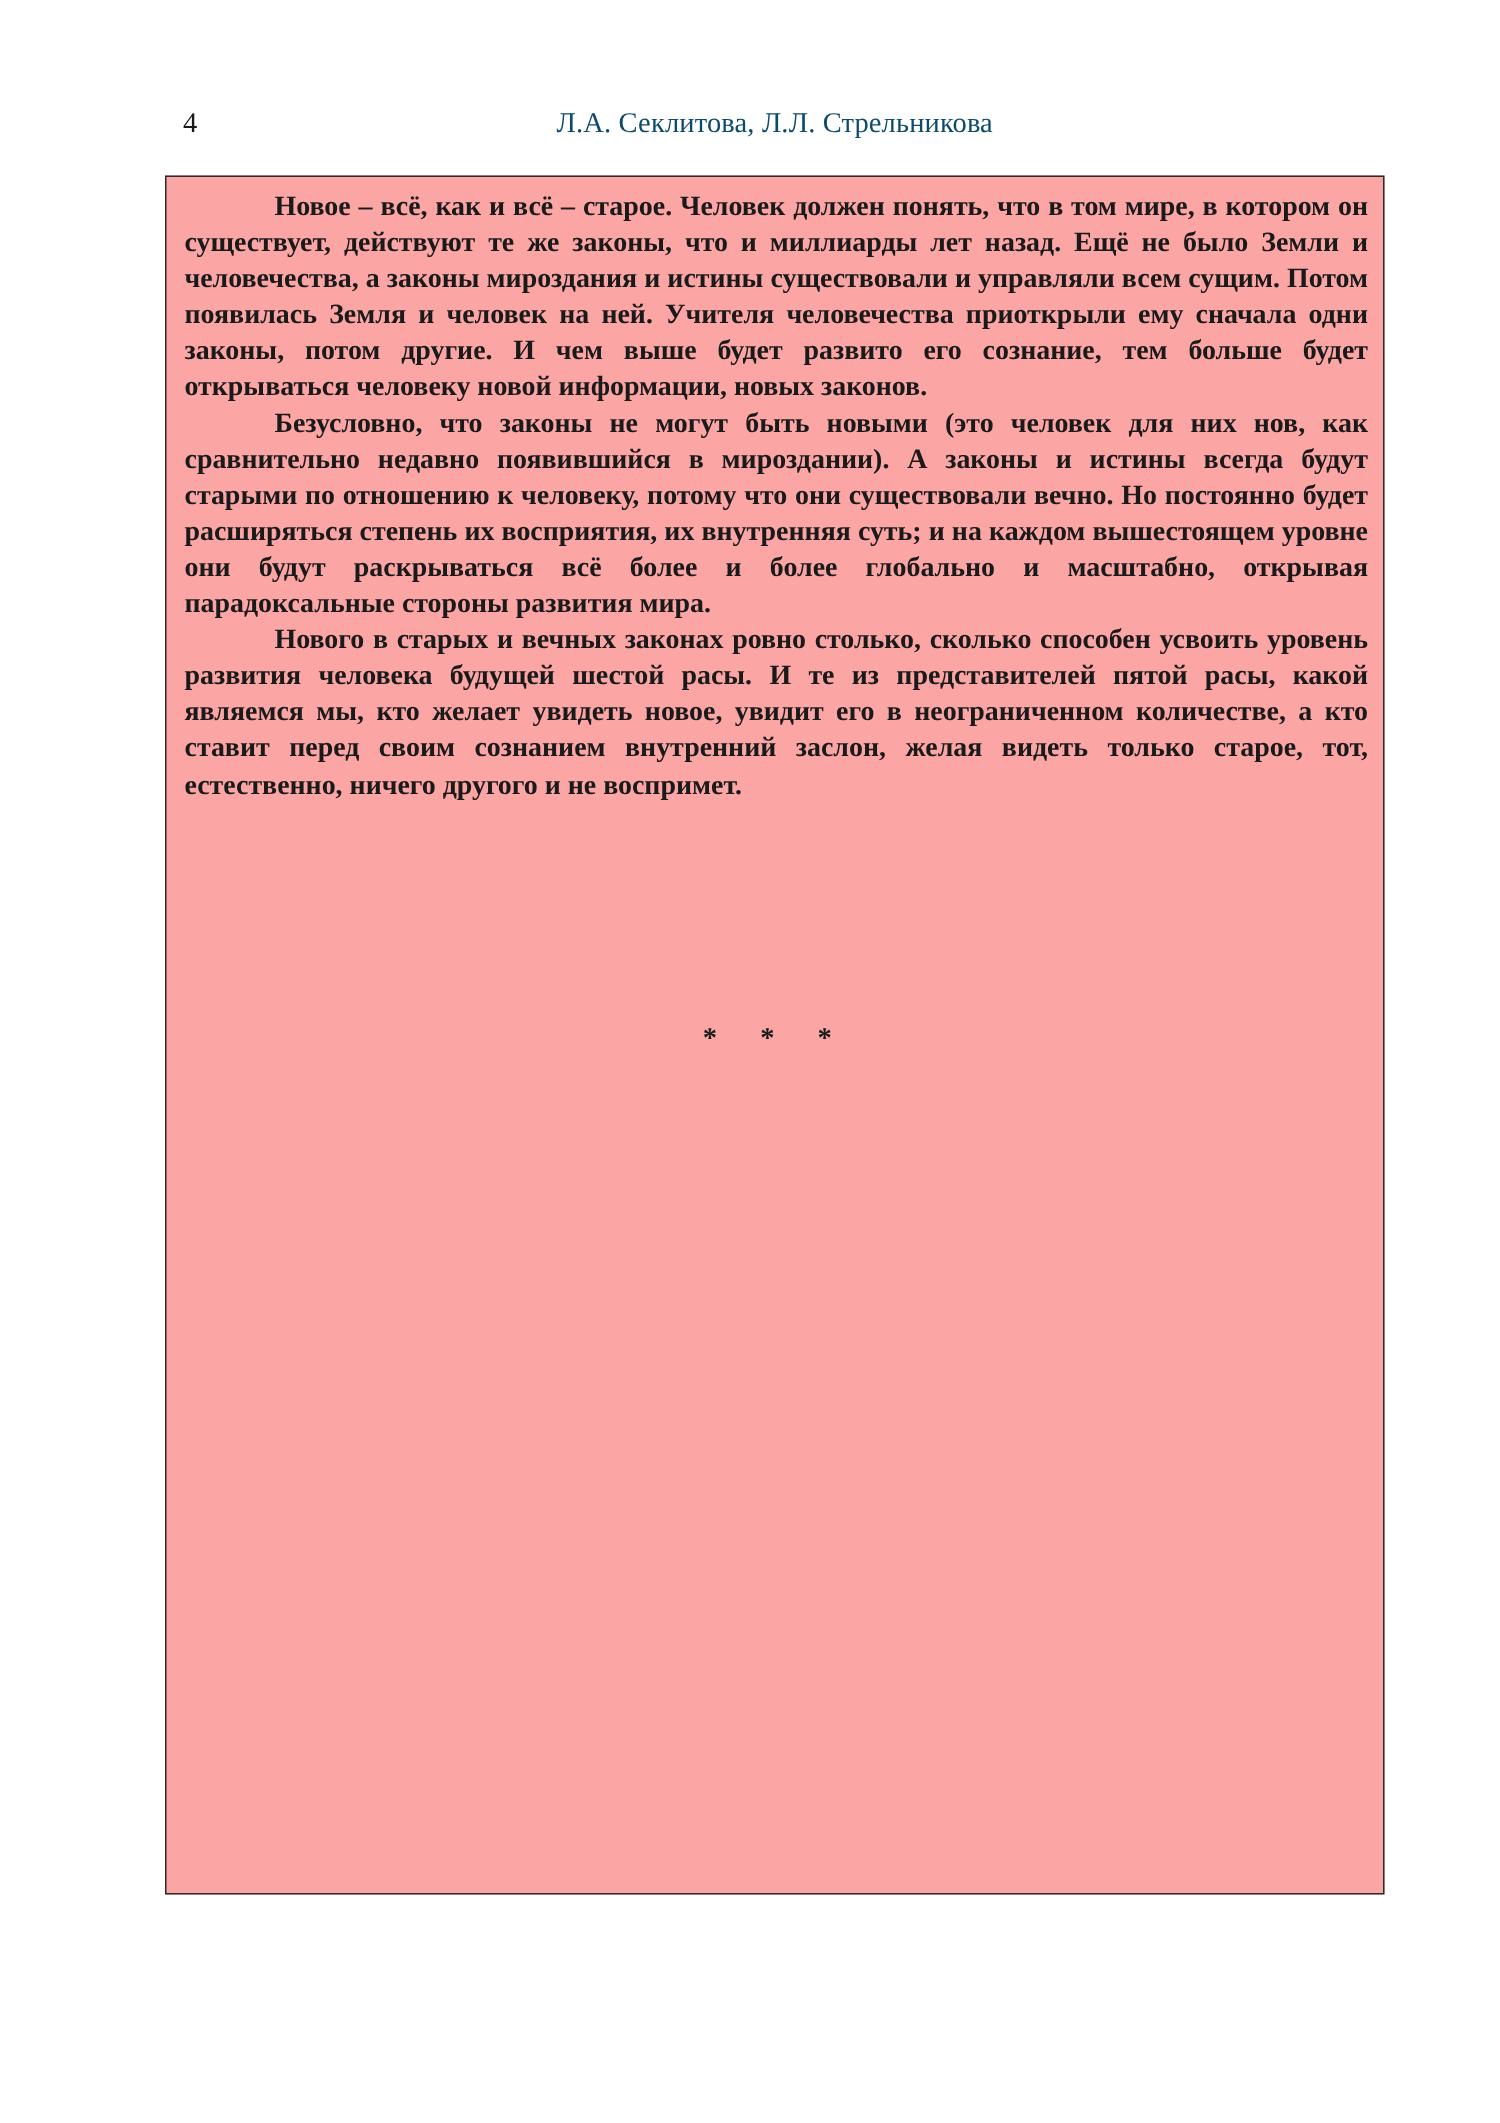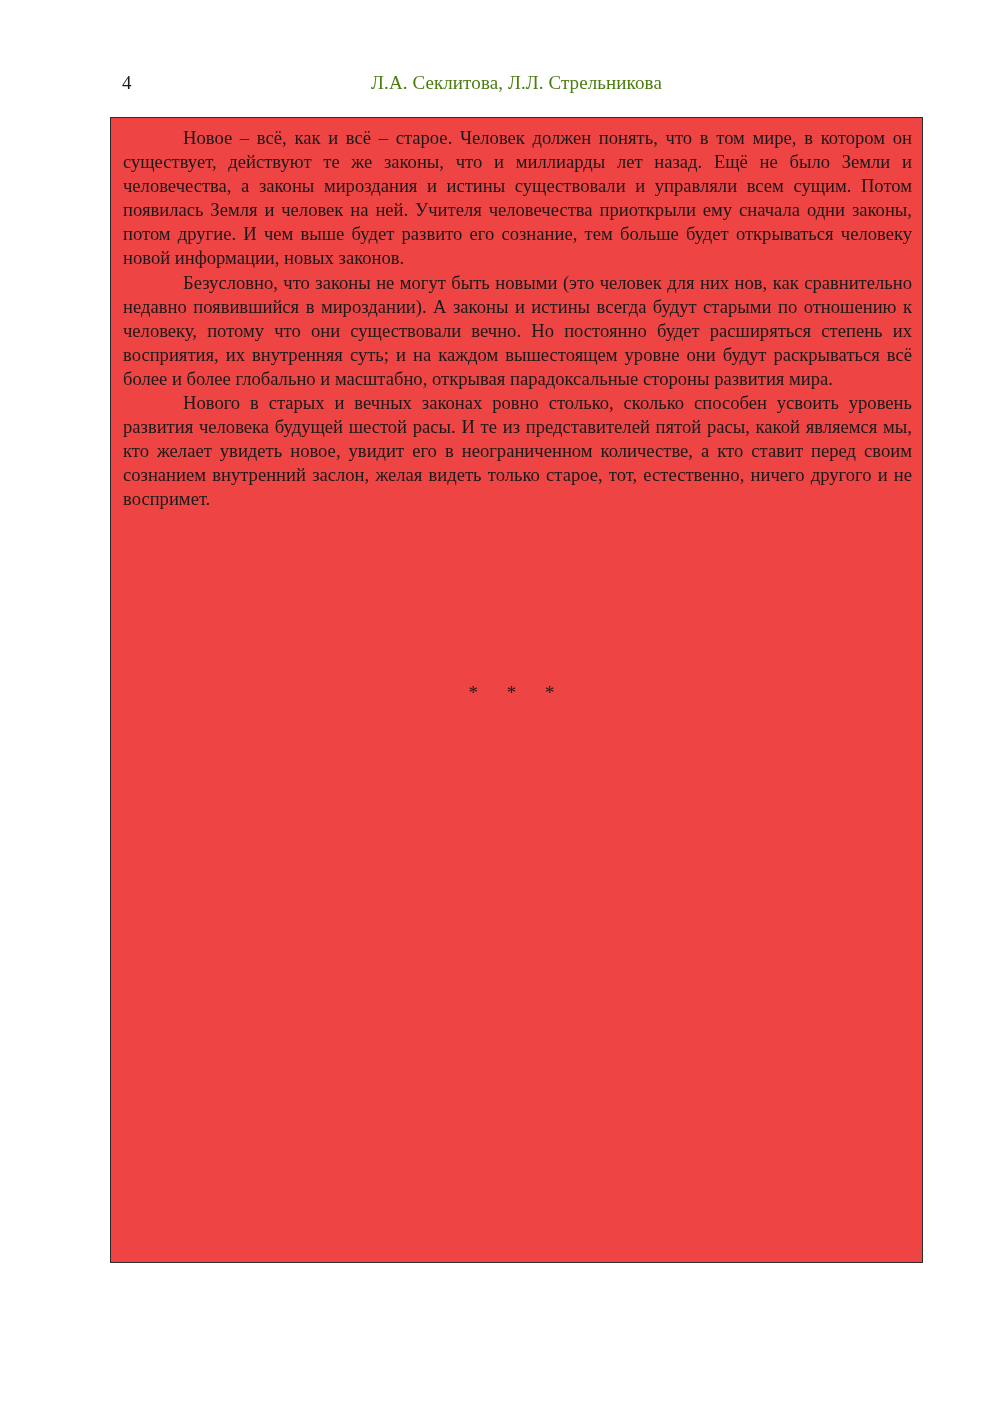--- a/index.html
+++ b/index.html
@@ -44,33 +44,34 @@
   }
   .running-head .head-title {
     position: absolute;
     left: 0;
     top: 0;
     width: 813px;
     text-align: center;
     font-size: 19px;
     line-height: 26px;
     letter-spacing: 0.1px;
-    color: #4d7c0f;
+    color: #0c4a6e;
   }
 
   
   .text-frame {
     position: absolute;
     left: 110px;
     top: 117px;
     width: 813px;
     height: 1146px;
     border: 1.6px solid #2b2b2b;
     box-sizing: border-box;
-    background: #ef4444;
+    background: #fca5a5;
+    font-weight: bold;
   }
 
   .body-text {
     position: absolute;
     left: 12px;
     top: 8px;
     width: 789px;
   }
 
   p.para {

